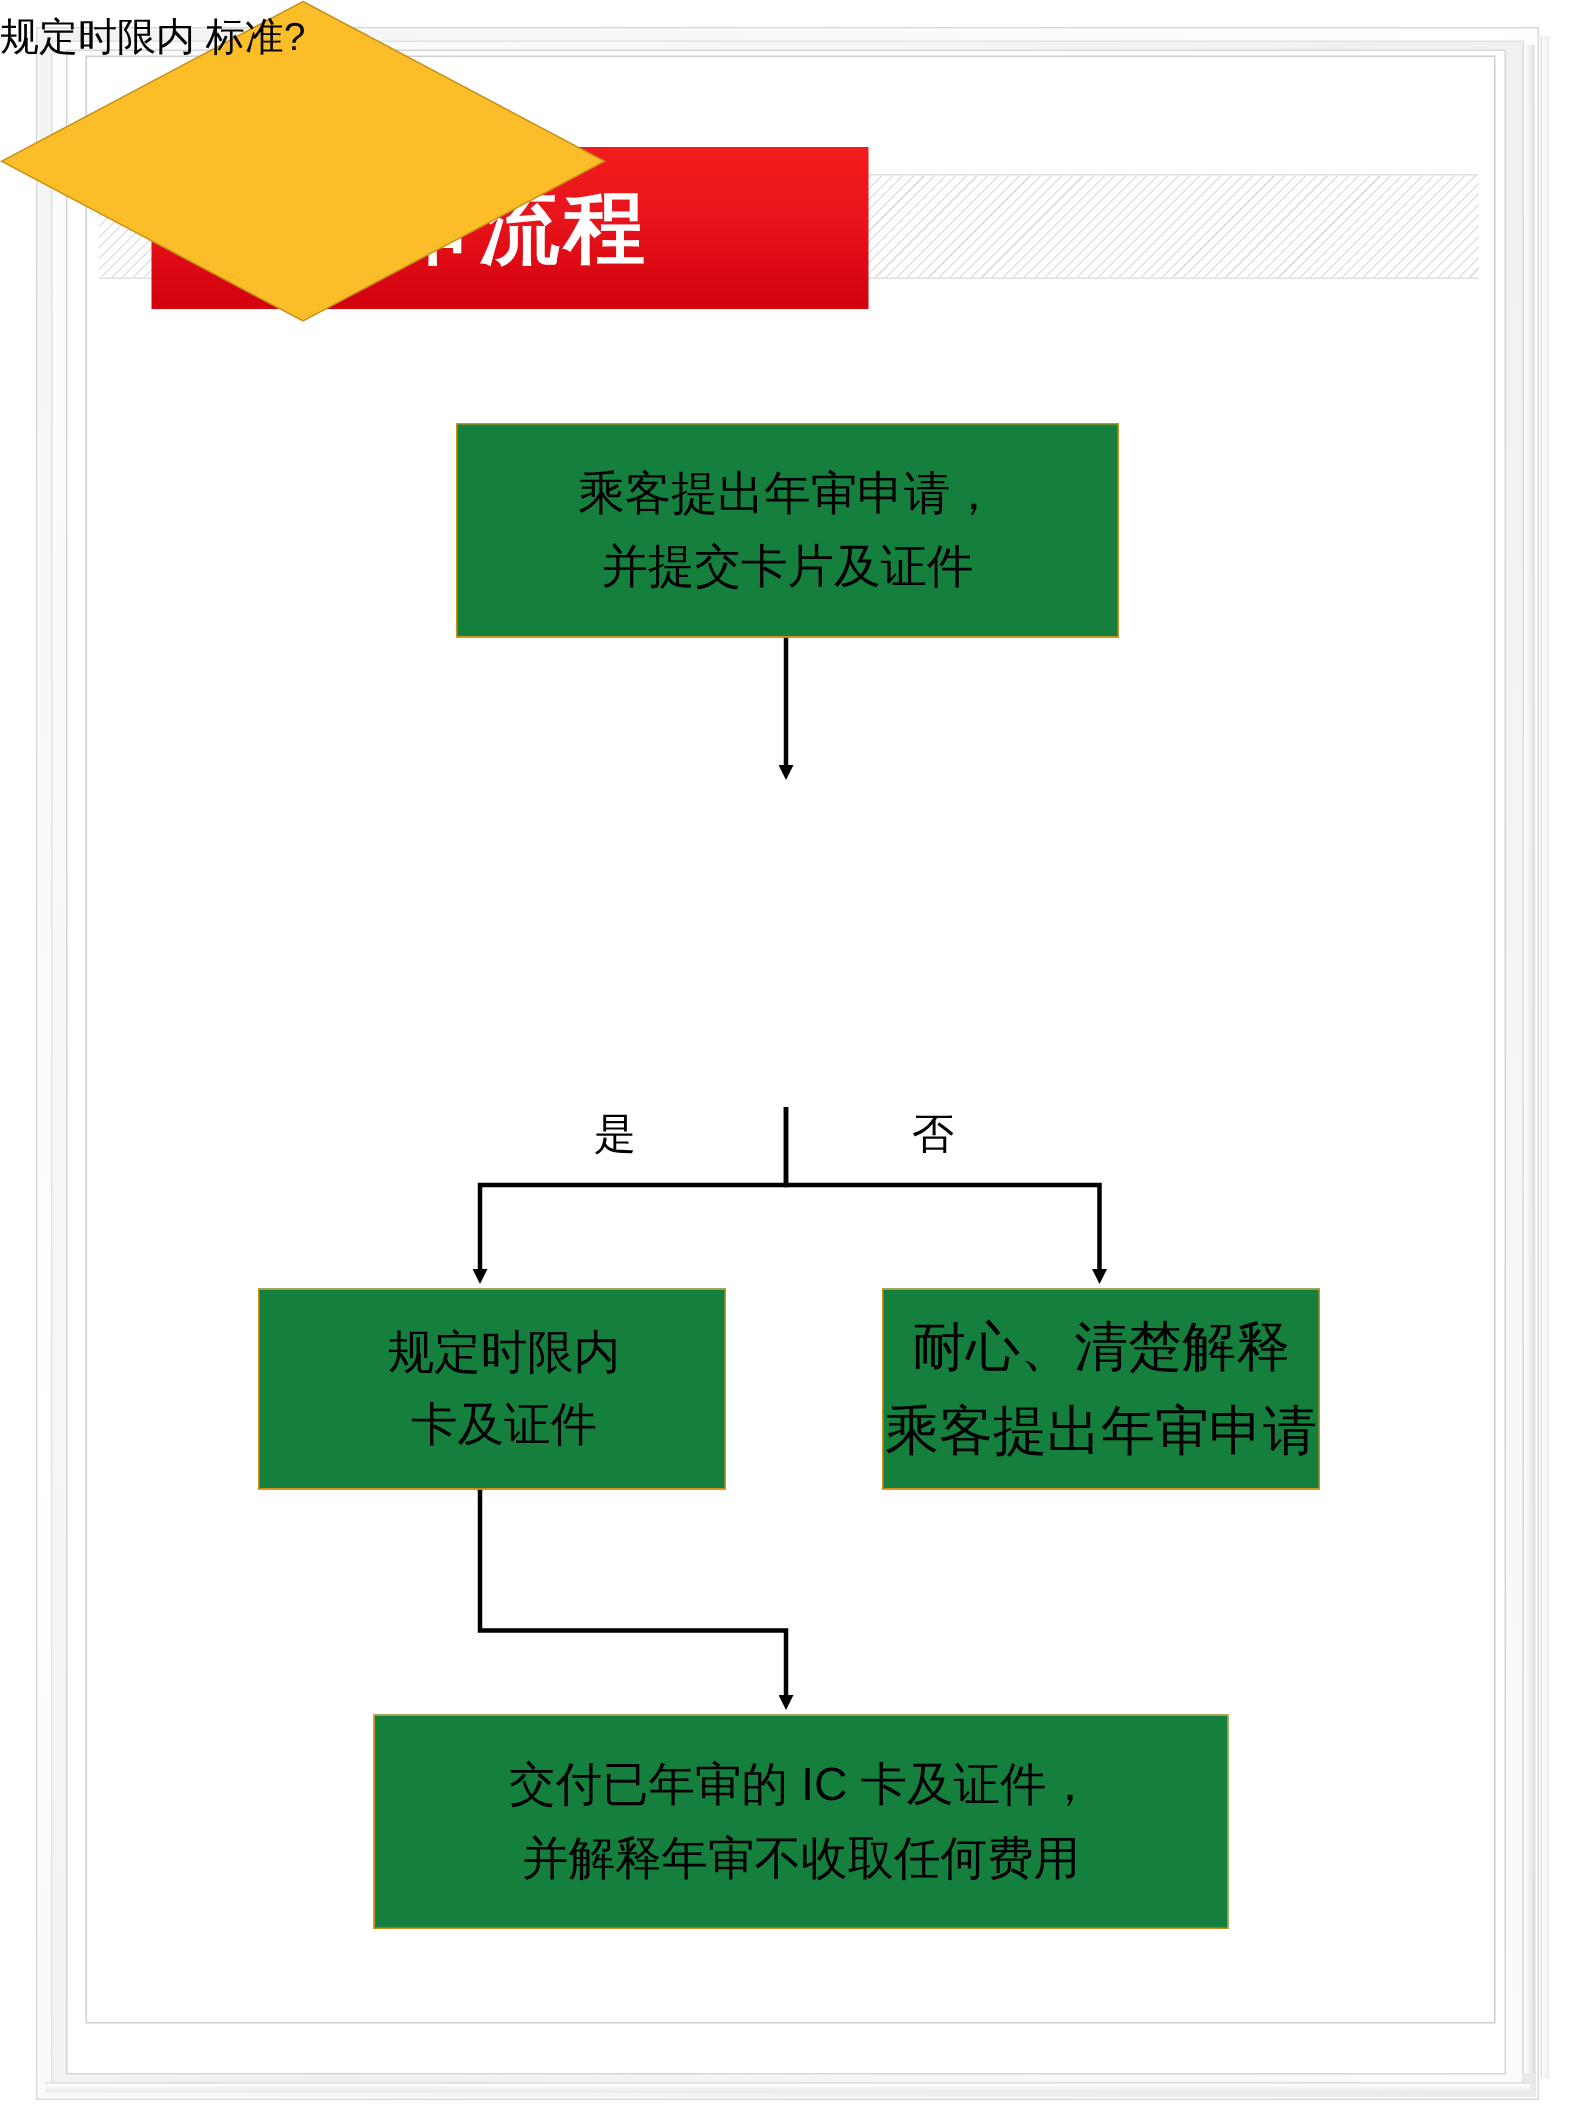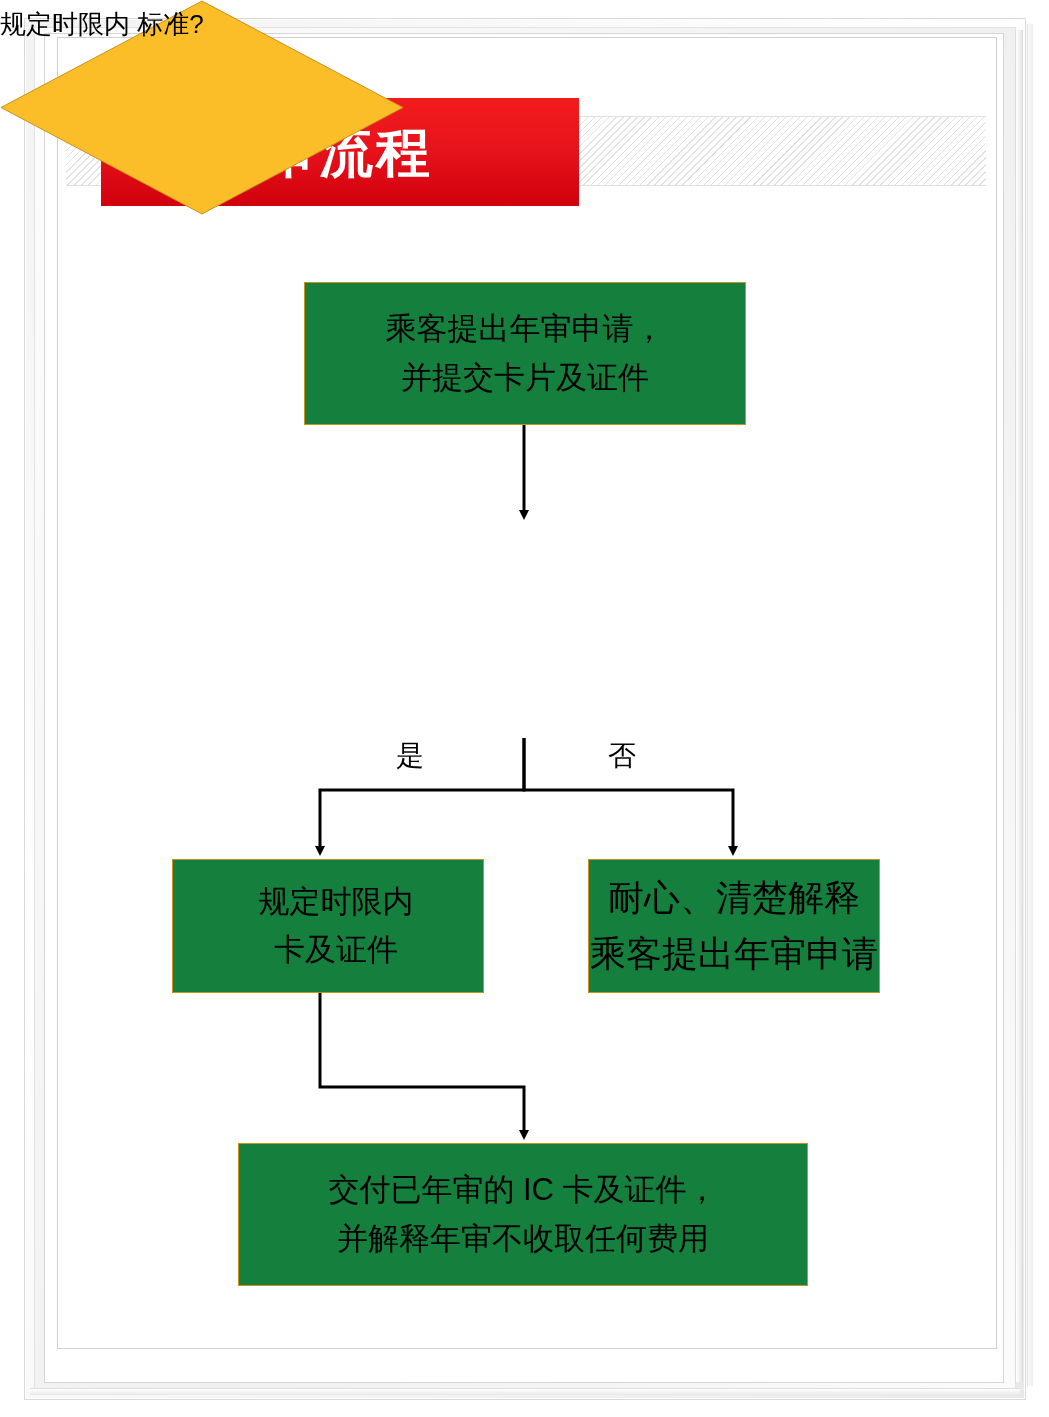--- a/index.html
+++ b/index.html
@@ -177,21 +177,21 @@
     line-height: 1.55;
     padding-left: 16px;
   }
   #node-no-action {
     left: 588px; top: 859px;
     width: 292px; height: 134px;
     font-size: 36px;
     line-height: 1.55;
   }
   #node-deliver {
-    left: 238px; top: 1143px;
+    left: 249px; top: 1143px;
     width: 570px; height: 143px;
     font-size: 31px;
     line-height: 1.55;
   }
 
   .branch-label {
     position: absolute;
     font-size: 28px;
     color: #000000;
     white-space: nowrap;

